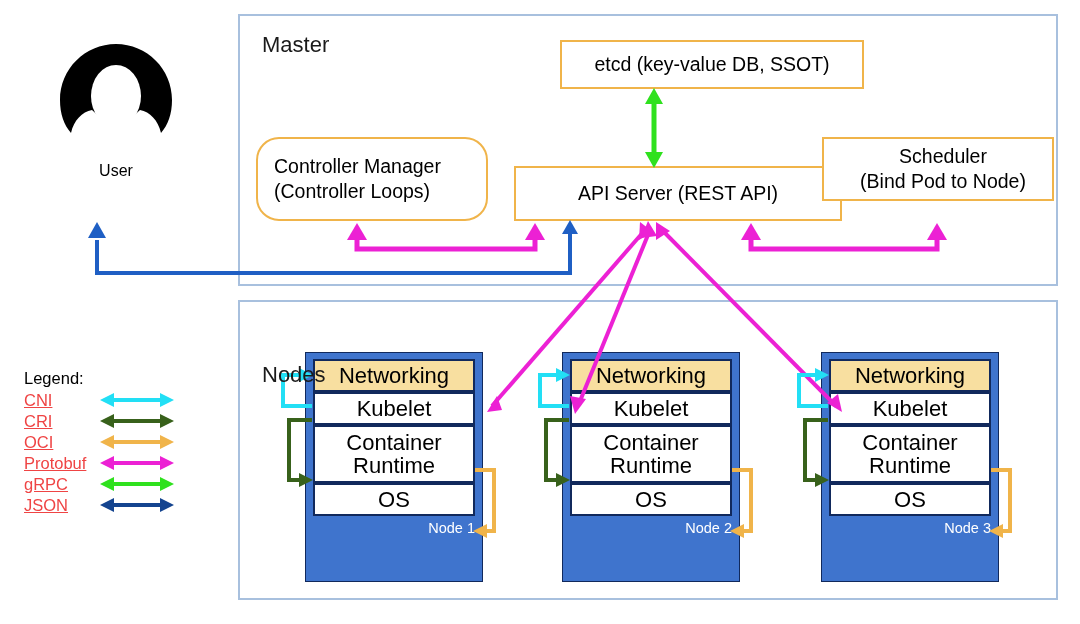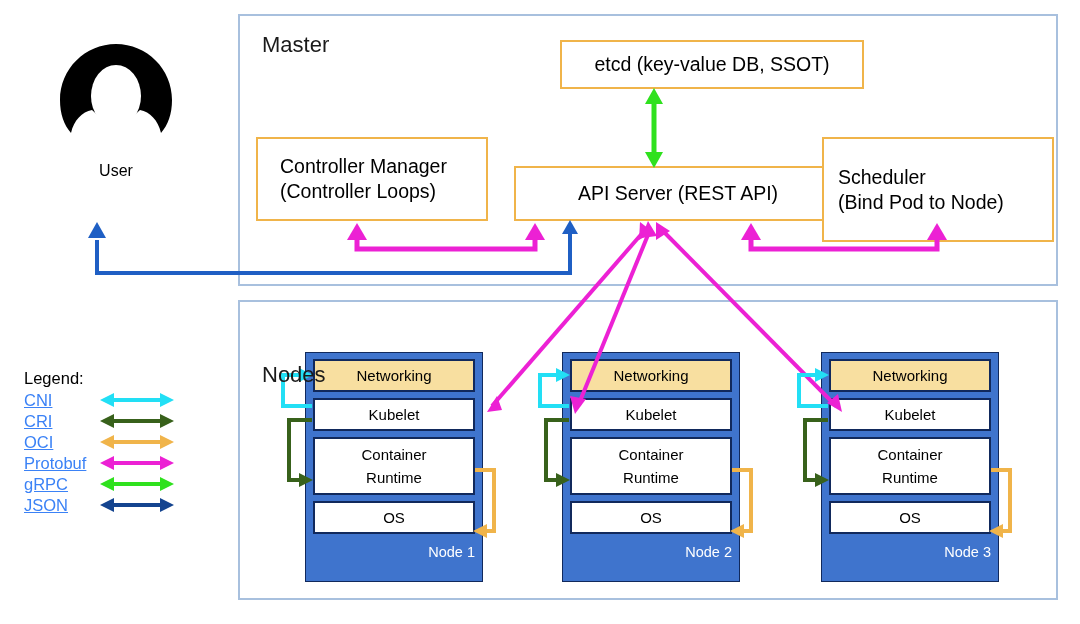--- a/index.html
+++ b/index.html
@@ -78,21 +78,21 @@
     font-size: 16.5px;
   }
   #legend-title { color: #000; line-height: 20px; margin-bottom: 1px; }
   .legend-row {
     display: flex;
     align-items: center;
     height: 21px;
   }
   .legend-label {
     width: 74px;
-    color: #3b82f6;
+    color: #ef4444;
     text-decoration: underline;
     text-underline-offset: 1px;
     line-height: 20px;
     white-space: nowrap;
   }
   .legend-arrow { width: 78px; height: 20px; display: block; }
 
   
   .node {
     position: absolute;
@@ -103,24 +103,24 @@
     padding: 6px 7px 0 7px;
   }
   .node-layer {
     background: #ffffff;
     border: 2px solid #11295c;
     box-sizing: border-box;
     display: flex;
     align-items: center;
     justify-content: center;
     text-align: center;
-    font-size: 15px;
+    font-size: 22px;
     line-height: 23px;
     color: #000;
-    margin-bottom: 6px;
+    margin-bottom: 0;
   }
   .node-layer.net { background: #f8dfa0; }
   .node-name {
     text-align: right;
     color: #ffffff;
     font-size: 14.5px;
     line-height: 18px;
     padding-top: 3px;
   }
 </style>
@@ -143,30 +143,30 @@
     <div id="user-label">User</div>
   </div>
 
   <div class="group-box" style="left:238px; top:14px; width:820px; height:272px;"></div>
   <div class="group-title" style="left:262px; top:32px;">Master</div>
 
   <div class="mbox" style="left:512px; top:40px; width:304px; height:49px;margin-left:48px;">
     <span>etcd (key-value DB, SSOT)</span>
   </div>
 
-  <div class="mbox" style="left:256px; top:137px; width:232px; height:84px; flex-direction:column; justify-content:center; align-items:flex-start; padding-left:22px;">
+  <div class="mbox" style="left:256px; top:137px; width:232px; height:84px; flex-direction:column; justify-content:center; align-items:flex-start; padding-left:16px;border-radius:23px;">
     <span>Controller Manager</span>
     <span>(Controller Loops)</span>
   </div>
 
   <div class="mbox" style="left:514px; top:166px; width:328px; height:55px;">
     <span>API Server (REST API)</span>
   </div>
 
-  <div class="mbox" style="left:822px; top:137px; width:232px; height:105px; flex-direction:column; justify-content:center; align-items:flex-start; padding-left:14px;">
+  <div class="mbox" style="left:822px; top:137px; width:232px; height:64px; flex-direction:column; justify-content:center; align-items:center; padding-left:14px;">
     <span>Scheduler</span>
     <span>(Bind Pod to Node)</span>
   </div>
 
   <div class="group-box" style="left:238px; top:300px; width:820px; height:300px;"></div>
   <div class="group-title" style="left:262px; top:318px;margin-top:44px;">Nodes</div>
 
   <div class="node" style="left:305px; top:352px; width:178px; height:230px;">
     <div class="node-layer net" style="height:33px;">
       <span>Networking</span>

